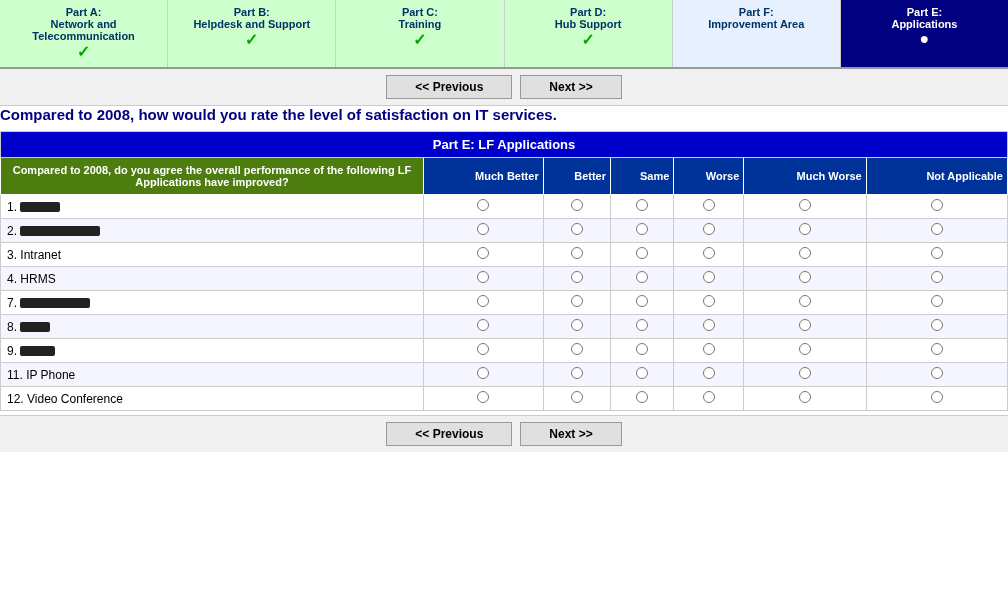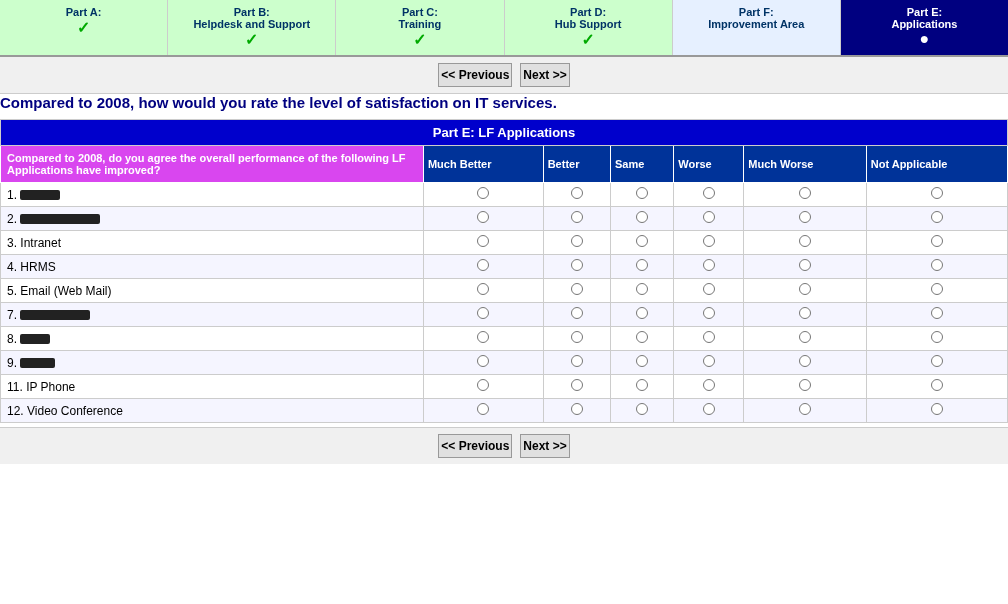--- a/index.html
+++ b/index.html
@@ -31,21 +31,21 @@
       display: flex;
       justify-content: center;
       gap: 8px;
       padding: 6px;
       background: #f0f0f0;
       border-bottom: 1px solid #ccc;
     }
     .nav-btn {
       background: #e0e0e0;
       border: 1px solid #999;
-      padding: 4px 2px;
+      padding: 4px 28px;
       cursor: pointer;
       font-size: 12px;
       font-weight: bold;
     }
 
     
     .main-content { padding: 0; }
 
     .main-question {
       font-size: 15px;
@@ -63,29 +63,29 @@
       background: #0000cc;
       color: #fff;
       text-align: center;
       font-weight: bold;
       padding: 5px;
       font-size: 13px;
     }
     .survey-table .col-header-row th {
       background: #003399;
       color: #fff;
-      text-align: left;
+      text-align: right;
       padding: 6px 4px;
       font-size: 11px;
       border: 1px solid #fff;
       font-weight: bold;
     }
     .survey-table .col-header-row th.row-label {
-      text-align: left;
-      background: #d946ef;
+      text-align: center;
+      background: #4d7c0f;
       margin-top: 8px;
     }
     .survey-table td {
       border: 1px solid #ccc;
       padding: 4px 6px;
       text-align: center;
       font-size: 12px;
     }
     .survey-table td.row-label {
       text-align: left;
@@ -120,20 +120,21 @@
       border-top: 1px solid #ccc;
       margin-top: 4px;
     }
   </style>
 </head>
 <body>
 
 <div class="nav-header">
   <div class="nav-part green-check">
     <span>Part A:</span><br>
+    <span>Network and Telecommunication</span>
     <span class="checkmark">✓</span>
   </div>
   <div class="nav-part green-check">
     <span>Part B:</span><br>
     <span>Helpdesk and Support</span>
     <span class="checkmark">✓</span>
   </div>
   <div class="nav-part green-check">
     <span>Part C:</span><br>
     <span>Training</span>
@@ -210,29 +211,20 @@
         <tr>
           <td class="row-label">4. HRMS</td>
           <td><input type="radio" name="row_4" style=""></td>
           <td><input type="radio" name="row_4" style=""></td>
           <td><input type="radio" name="row_4" style=""></td>
           <td><input type="radio" name="row_4" style=""></td>
           <td><input type="radio" name="row_4" style=""></td>
           <td><input type="radio" name="row_4" style=""></td>
         </tr>
         <tr>
-          <td class="row-label">5. Email (Web Mail)</td>
-          <td><input type="radio" name="row_5" style=""></td>
-          <td><input type="radio" name="row_5" style=""></td>
-          <td><input type="radio" name="row_5" style=""></td>
-          <td><input type="radio" name="row_5" style=""></td>
-          <td><input type="radio" name="row_5" style=""></td>
-          <td><input type="radio" name="row_5" style=""></td>
-        </tr>
-        <tr>
           <td class="row-label">7. <span class="redacted" style="width:70px;">&nbsp;</span></td>
           <td><input type="radio" name="row_7" style=""></td>
           <td><input type="radio" name="row_7" style=""></td>
           <td><input type="radio" name="row_7" style=""></td>
           <td><input type="radio" name="row_7" style=""></td>
           <td><input type="radio" name="row_7" style=""></td>
           <td><input type="radio" name="row_7" style=""></td>
         </tr>
         <tr>
           <td class="row-label">8. <span class="redacted" style="width:30px;">&nbsp;</span></td>

